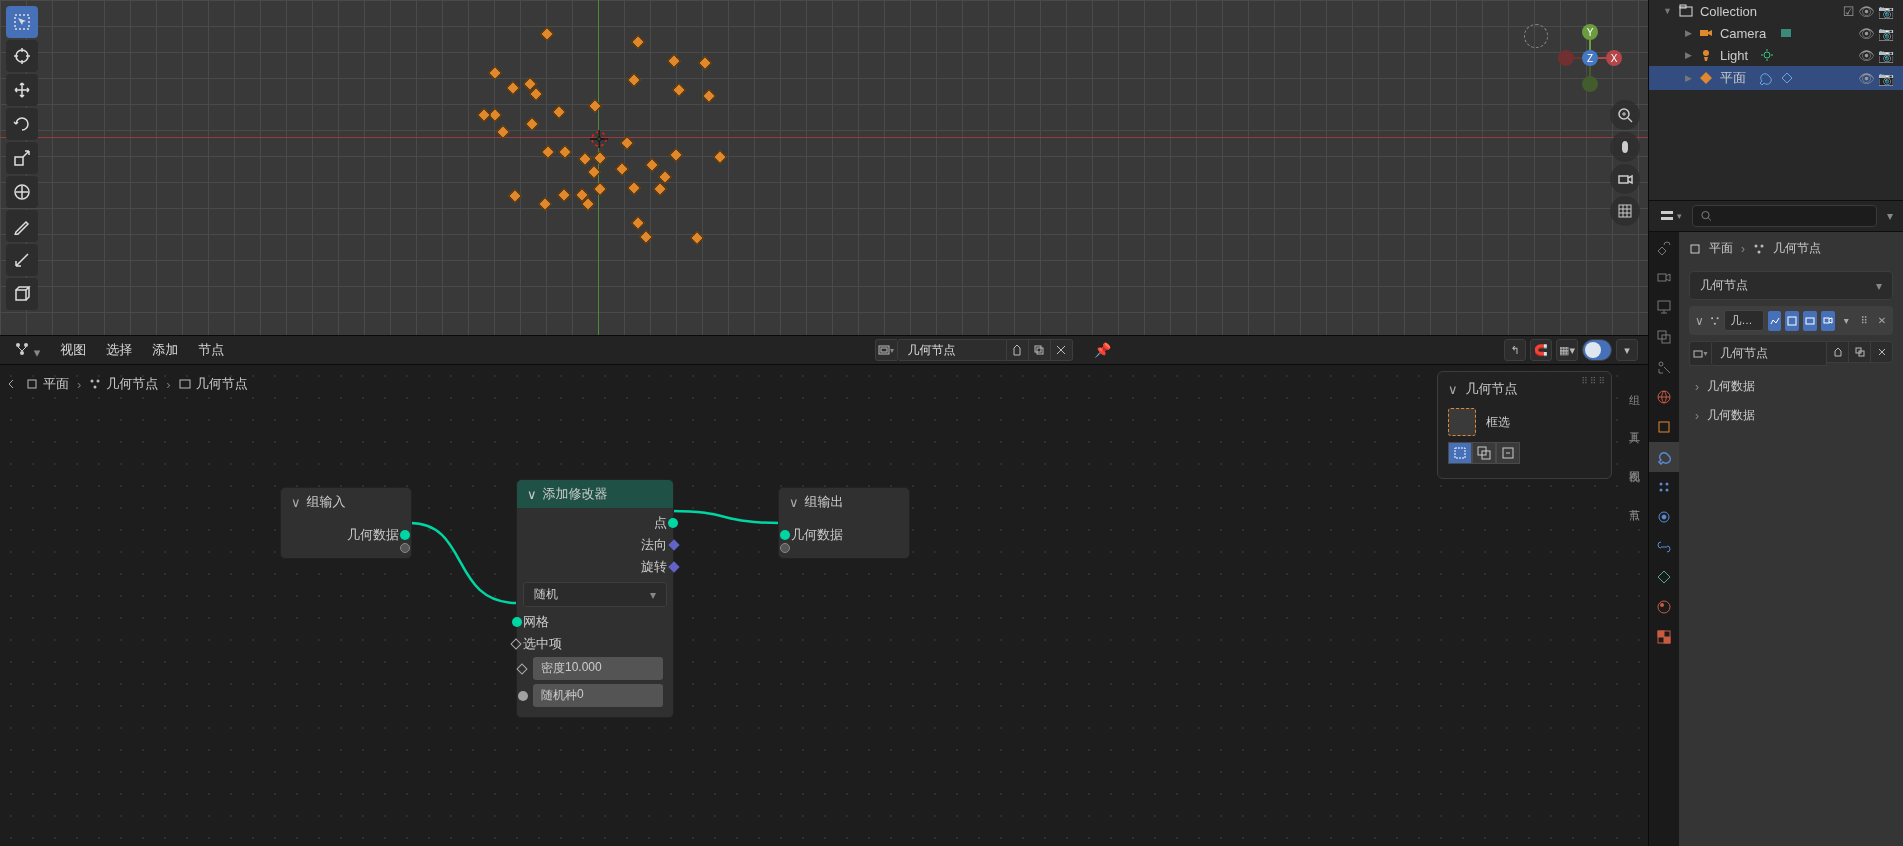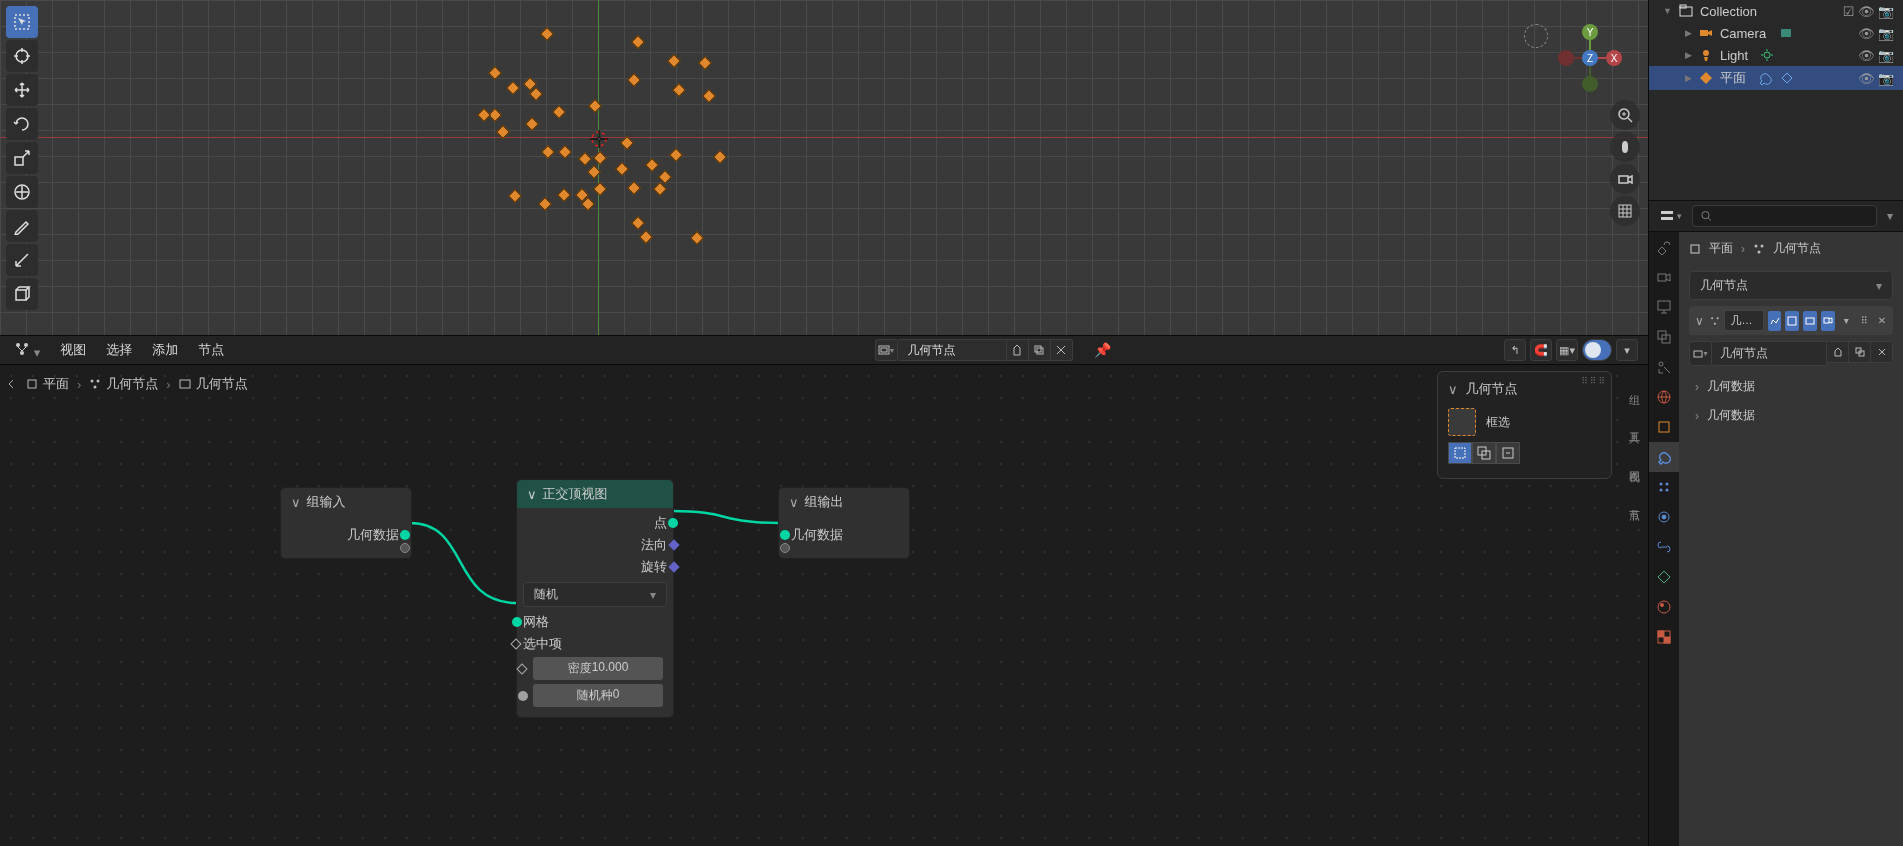--- a/index.html
+++ b/index.html
@@ -74,21 +74,21 @@
 .node-row { display: flex; align-items: center; padding: 2px 6px; font-size: 13px; position: relative; }
 .node-row.output { justify-content: flex-end; }
 .socket { position: absolute; width: 10px; height: 10px; border-radius: 50%; top: 50%; transform: translateY(-50%); }
 .socket.out { right: -5px; }
 .socket.in { left: -5px; }
 .sock-geo { background: #00d6a3; }
 .sock-vec-diamond { background: #6363c7; border-radius: 0; transform: translateY(-50%) rotate(45deg); width: 8px; height: 8px; }
 .sock-float { background: #a1a1a1; }
 .sock-diamond { border-radius: 0; transform: translateY(-50%) rotate(45deg); width: 8px; height: 8px; border: 1px solid #aaa; background: transparent; }
 
-.node-field { background: #545454; border-radius: 3px; padding: 3px 8px; display: flex; justify-content: center; font-size: 12px; margin: 2px 10px 2px 16px; }
+.node-field { background: #545454; border-radius: 3px; padding: 3px 8px; display: flex; justify-content: flex-start; font-size: 12px; margin: 2px 10px 2px 16px; }
 .node-select { background: #2b2b2b; border: 1px solid #3d3d3d; border-radius: 3px; padding: 3px 10px; margin: 4px 6px; font-size: 12px; display: flex; justify-content: space-between; align-items: center; }
 
 .noodle { position: absolute; pointer-events: none; }
 
 
 .active-tool-panel { position: absolute; right: 36px; top: 36px; width: 175px; background: rgba(35,35,35,0.9); border: 1px solid #3d3d3d; border-radius: 6px; padding: 8px 10px; }
 .atp-header { display: flex; align-items: center; gap: 8px; font-size: 13px; margin-bottom: 10px; }
 .atp-row { display: flex; align-items: center; gap: 10px; margin: 6px 0; }
 .atp-icon-box { width: 28px; height: 28px; background: #3a3a3a; border: 1px dashed #e0882e; border-radius: 3px; }
 .atp-modes { display: flex; gap: 0; }
@@ -399,21 +399,21 @@
           </div>
           <div class="node-row output">
             <div class="socket out sock-float" style="background:#555;border:1px solid #888"></div>
           </div>
         </div>
       </div>
 
       <div class="node" style="left:516px; top:144px; width:158px;">
         <div class="node-header">
             <span>∨</span>
-            <span>正交顶视图</span>
+            <span>添加修改器</span>
           </div>
         <div class="node-body" style="padding:4px 0 8px 0">
           <div class="node-row output">
               <span>点</span>
               <div class="socket out sock-geo"></div>
             </div>
           <div class="node-row output">
               <span>法向</span>
               <div class="socket out sock-vec-diamond"></div>
             </div>

